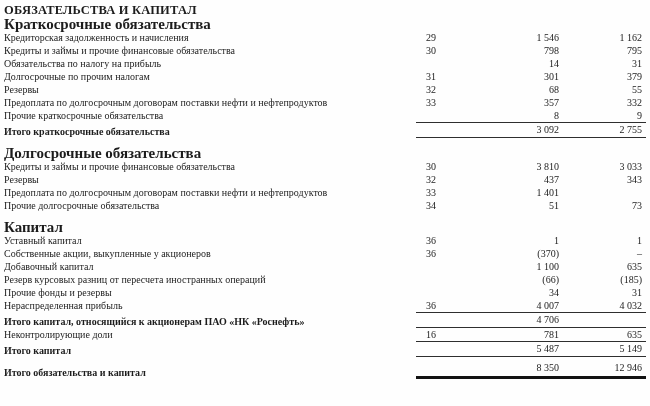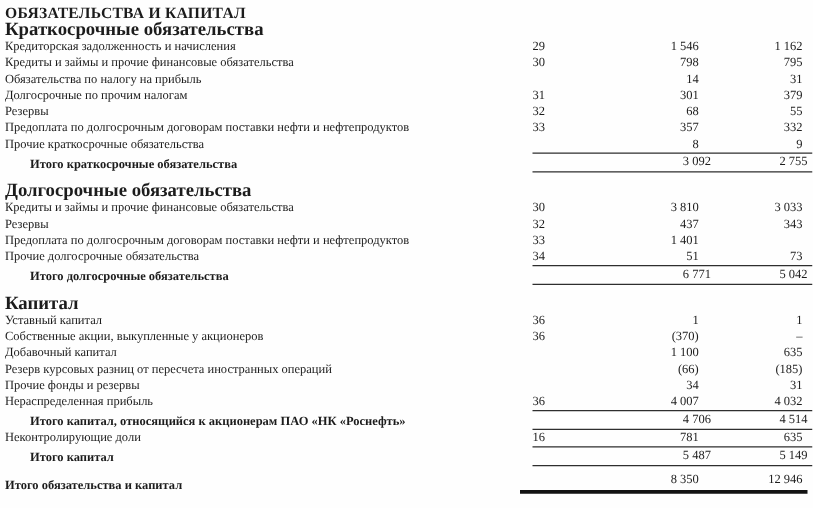--- a/index.html
+++ b/index.html
@@ -22,21 +22,21 @@
   .sec-header{
     font-weight:bold;font-size:15px;line-height:12px;height:13px;
     white-space:nowrap;
   }
   .row{display:flex;align-items:flex-end;height:13px;font-size:10px;}
   .row .lbl{width:412px;line-height:12px;white-space:nowrap;overflow:visible;}
   .numzone{display:flex;width:230px;align-items:flex-end;gap:37px;}
   .note{width:30px;text-align:center;line-height:12px;}
   .v1{width:76px;text-align:right;font-weight:normal;line-height:12px;}
   .v2{flex:1;text-align:right;padding-right:4px;line-height:12px;}
-  .row.trow{height:16px;margin-left:20px;}
+  .row.trow{height:16px;}
   .row.trow .lbl{font-weight:bold;}
   .row.trow .numzone{
     border-top:1px solid var(--rule);
     border-bottom:1px solid var(--rule);
     padding:1px 0;
   }
   .row.grand{height:18px;}
   .row.grand .lbl{font-weight:bold;}
   .row.grand .numzone{
     border-bottom:3px solid var(--rule-thick);
@@ -142,28 +142,20 @@
         </span>
       </div>
       <div class="row">
         <span class="lbl">Прочие долгосрочные обязательства</span>
         <span class="numzone">
           <span class="note">34</span>
           <span class="v1">51</span>
           <span class="v2">73</span>
         </span>
       </div>
-      <div class="row trow">
-        <span class="lbl">Итого долгосрочные обязательства</span>
-        <span class="numzone">
-          <span class="note"></span>
-          <span class="v1">6 771</span>
-          <span class="v2">5 042</span>
-        </span>
-      </div>
       <div class="gap"></div>
       <div class="sec-header">Капитал</div>
       <div class="row">
         <span class="lbl">Уставный капитал</span>
         <span class="numzone">
           <span class="note">36</span>
           <span class="v1">1</span>
           <span class="v2">1</span>
         </span>
       </div>
@@ -205,21 +197,20 @@
           <span class="note">36</span>
           <span class="v1">4 007</span>
           <span class="v2">4 032</span>
         </span>
       </div>
       <div class="row trow">
         <span class="lbl">Итого капитал, относящийся к акционерам ПАО «НК «Роснефть»</span>
         <span class="numzone">
           <span class="note"></span>
           <span class="v1">4 706</span>
-          <span class="v2">4 514</span>
         </span>
       </div>
       <div class="row">
         <span class="lbl">Неконтролирующие доли</span>
         <span class="numzone">
           <span class="note">16</span>
           <span class="v1">781</span>
           <span class="v2">635</span>
         </span>
       </div>

